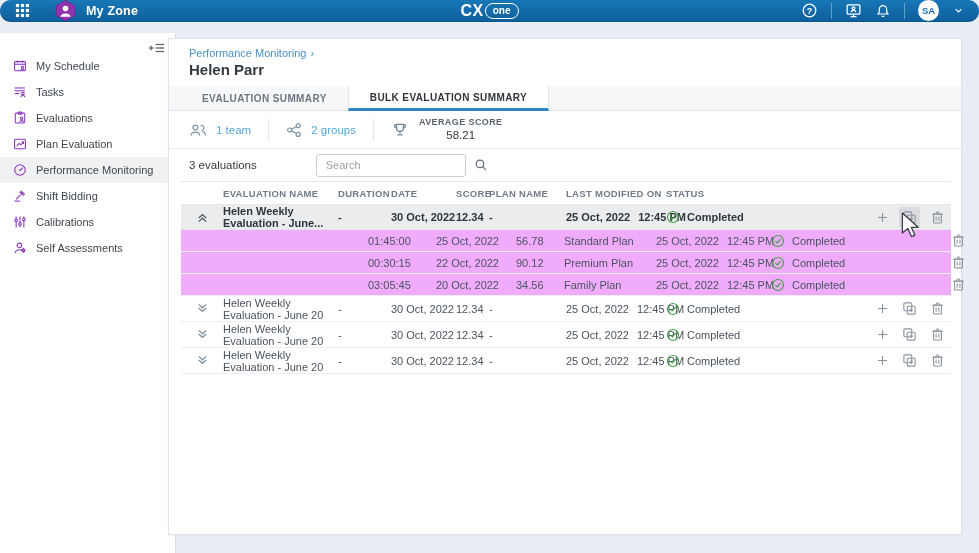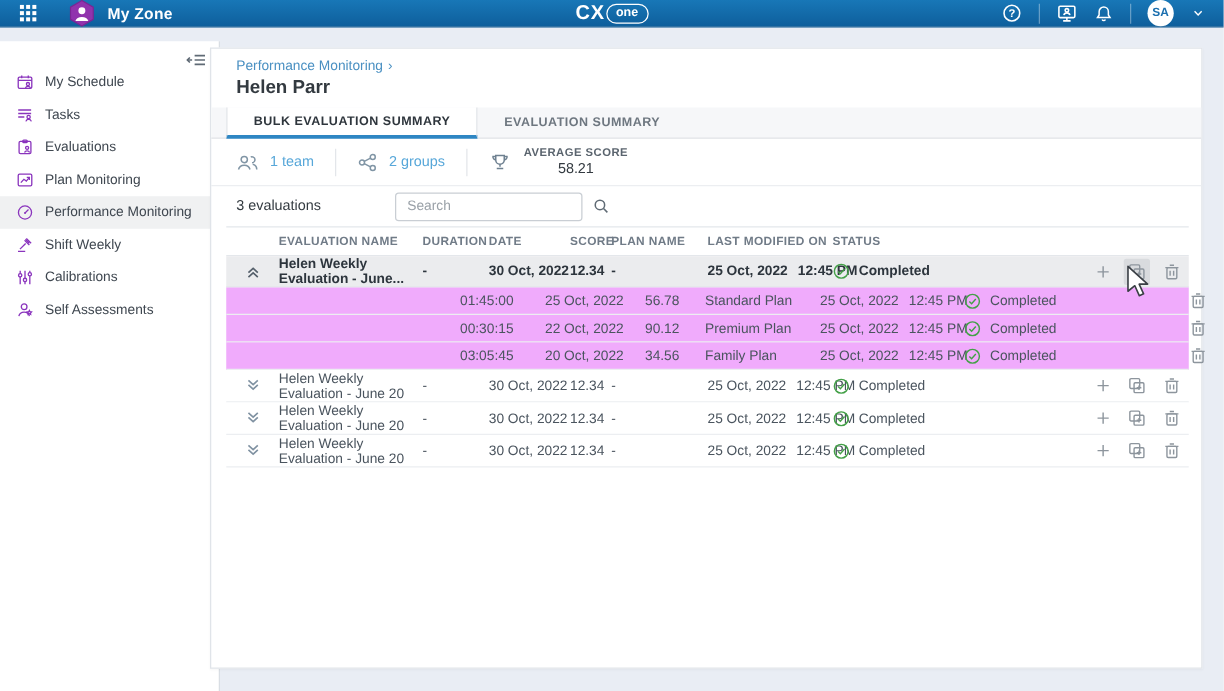--- a/index.html
+++ b/index.html
@@ -8,21 +8,21 @@
     background:#e9edf4;font-family:"Liberation Sans",sans-serif;
     -webkit-font-smoothing:antialiased;color:#465058;
   }
   svg{display:block;}
 
   
   .topbar{
     position:absolute;top:0;left:0;right:0;height:22px;
     background:linear-gradient(#1877b7,#0e5f9c);
     border-bottom:1px solid #0a568f;
-    display:flex;align-items:center;box-sizing:border-box;
+    display:flex;align-items:center;box-sizing:border-box;border-radius:13px;
   }
   .launcher{width:44px;height:100%;display:flex;align-items:center;justify-content:center;cursor:pointer;}
   .myzone{display:flex;align-items:center;gap:9px;margin-left:10px;}
   .myzone-label{color:#fff;font-size:12.5px;font-weight:700;letter-spacing:.2px;}
   .brand{position:absolute;left:50%;top:50%;transform:translate(-50%,-50%);display:flex;align-items:center;color:#fff;}
   .brand-cx{font-size:16px;font-weight:700;letter-spacing:.5px;}
   .brand-one{font-size:10px;font-weight:700;border:1.5px solid #fff;border-radius:9px;padding:1px 7px 2px 7px;margin-left:1px;}
   .topbar-right{margin-left:auto;display:flex;align-items:center;gap:13px;padding-right:14px;color:#fff;}
   .tb-sep{width:1px;height:16px;background:rgba(255,255,255,.35);}
   .avatar{width:21px;height:21px;border-radius:50%;background:#fff;color:#1b6faf;
@@ -374,37 +374,37 @@
           </svg>
         </span>
       <span>Evaluations</span>
     </div>
     <div class="side-item">
       <span class="side-icon">
           <svg width="14" height="14">
             <use href="#i-planmon"></use>
           </svg>
         </span>
-      <span>Plan Monitoring</span>
+      <span>Plan Evaluation</span>
     </div>
     <div class="side-item active">
       <span class="side-icon">
           <svg width="14" height="14">
             <use href="#i-perfmon"></use>
           </svg>
         </span>
       <span>Performance Monitoring</span>
     </div>
     <div class="side-item">
       <span class="side-icon">
           <svg width="14" height="14">
             <use href="#i-gavel"></use>
           </svg>
         </span>
-      <span>Shift Weekly</span>
+      <span>Shift Bidding</span>
     </div>
     <div class="side-item">
       <span class="side-icon">
           <svg width="14" height="14">
             <use href="#i-calib"></use>
           </svg>
         </span>
       <span>Calibrations</span>
     </div>
     <div class="side-item">
@@ -420,22 +420,22 @@
 
 <div class="card">
 
   <div class="breadcrumb">
     <span>Performance Monitoring</span>
     <span>›</span>
   </div>
   <div class="page-title">Helen Parr</div>
 
   <div class="tabs">
+    <div class="tab">EVALUATION SUMMARY</div>
     <div class="tab active">BULK EVALUATION SUMMARY</div>
-    <div class="tab">EVALUATION SUMMARY</div>
   </div>
 
   <div class="stats">
     <div class="stat-link">
       <span class="stat-icon">
           <svg width="18" height="16">
             <use href="#i-people"></use>
           </svg>
         </span>
       <span>1 team</span>

